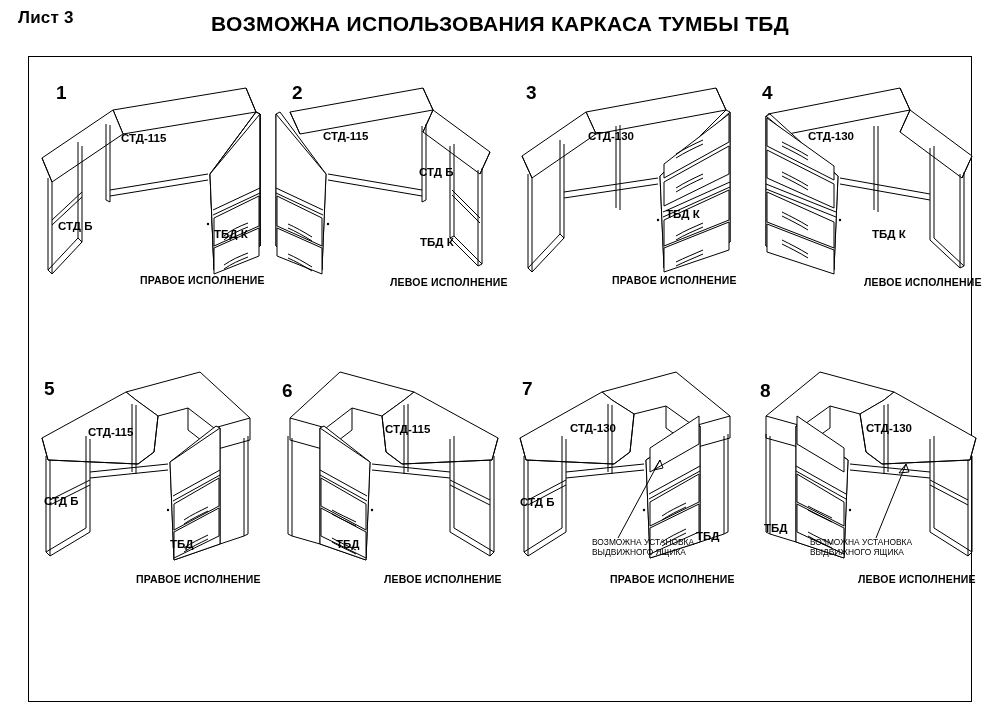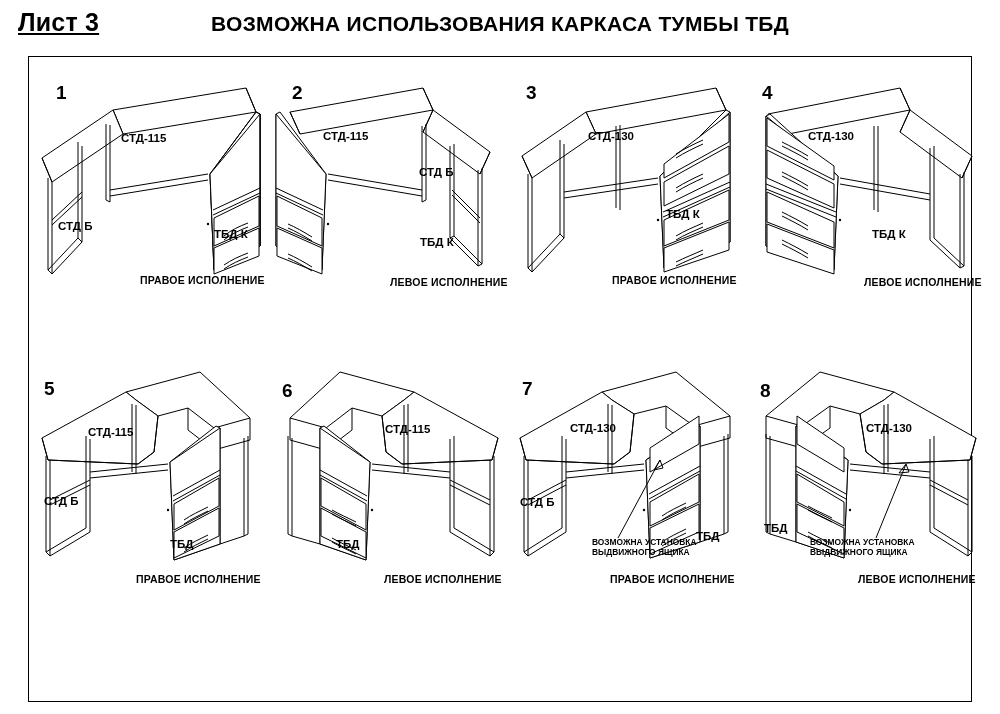--- a/index.html
+++ b/index.html
@@ -12,24 +12,23 @@
     height: 714px;
     font-family: "Liberation Sans", sans-serif;
     color: #000;
     position: relative;
     overflow: hidden;
   }
   .sheet-label {
     position: absolute;
     left: 18px;
     top: 8px;
-    font-size: 25px;
+    font-size: 17px;
     font-weight: 700;
     letter-spacing: 0.2px;
-    text-decoration: underline;
   }
   .main-title {
     position: absolute;
     left: 0;
     right: 0;
     top: 12px;
     text-align: center;
     font-size: 21px;
     font-weight: 700;
     letter-spacing: 0.3px;
@@ -61,21 +60,21 @@
   }
   .lbl {
     position: absolute;
     font-size: 11.5px;
     font-weight: 700;
     white-space: nowrap;
   }
   .lbl-sm {
     position: absolute;
     font-size: 8.4px;
-    font-weight: 700;
+    font-weight: 400;
     line-height: 1.18;
     white-space: nowrap;
   }
   svg {
     display: block;
   }
   .drw {
     position: absolute;
     left: 0;
     top: 0;

